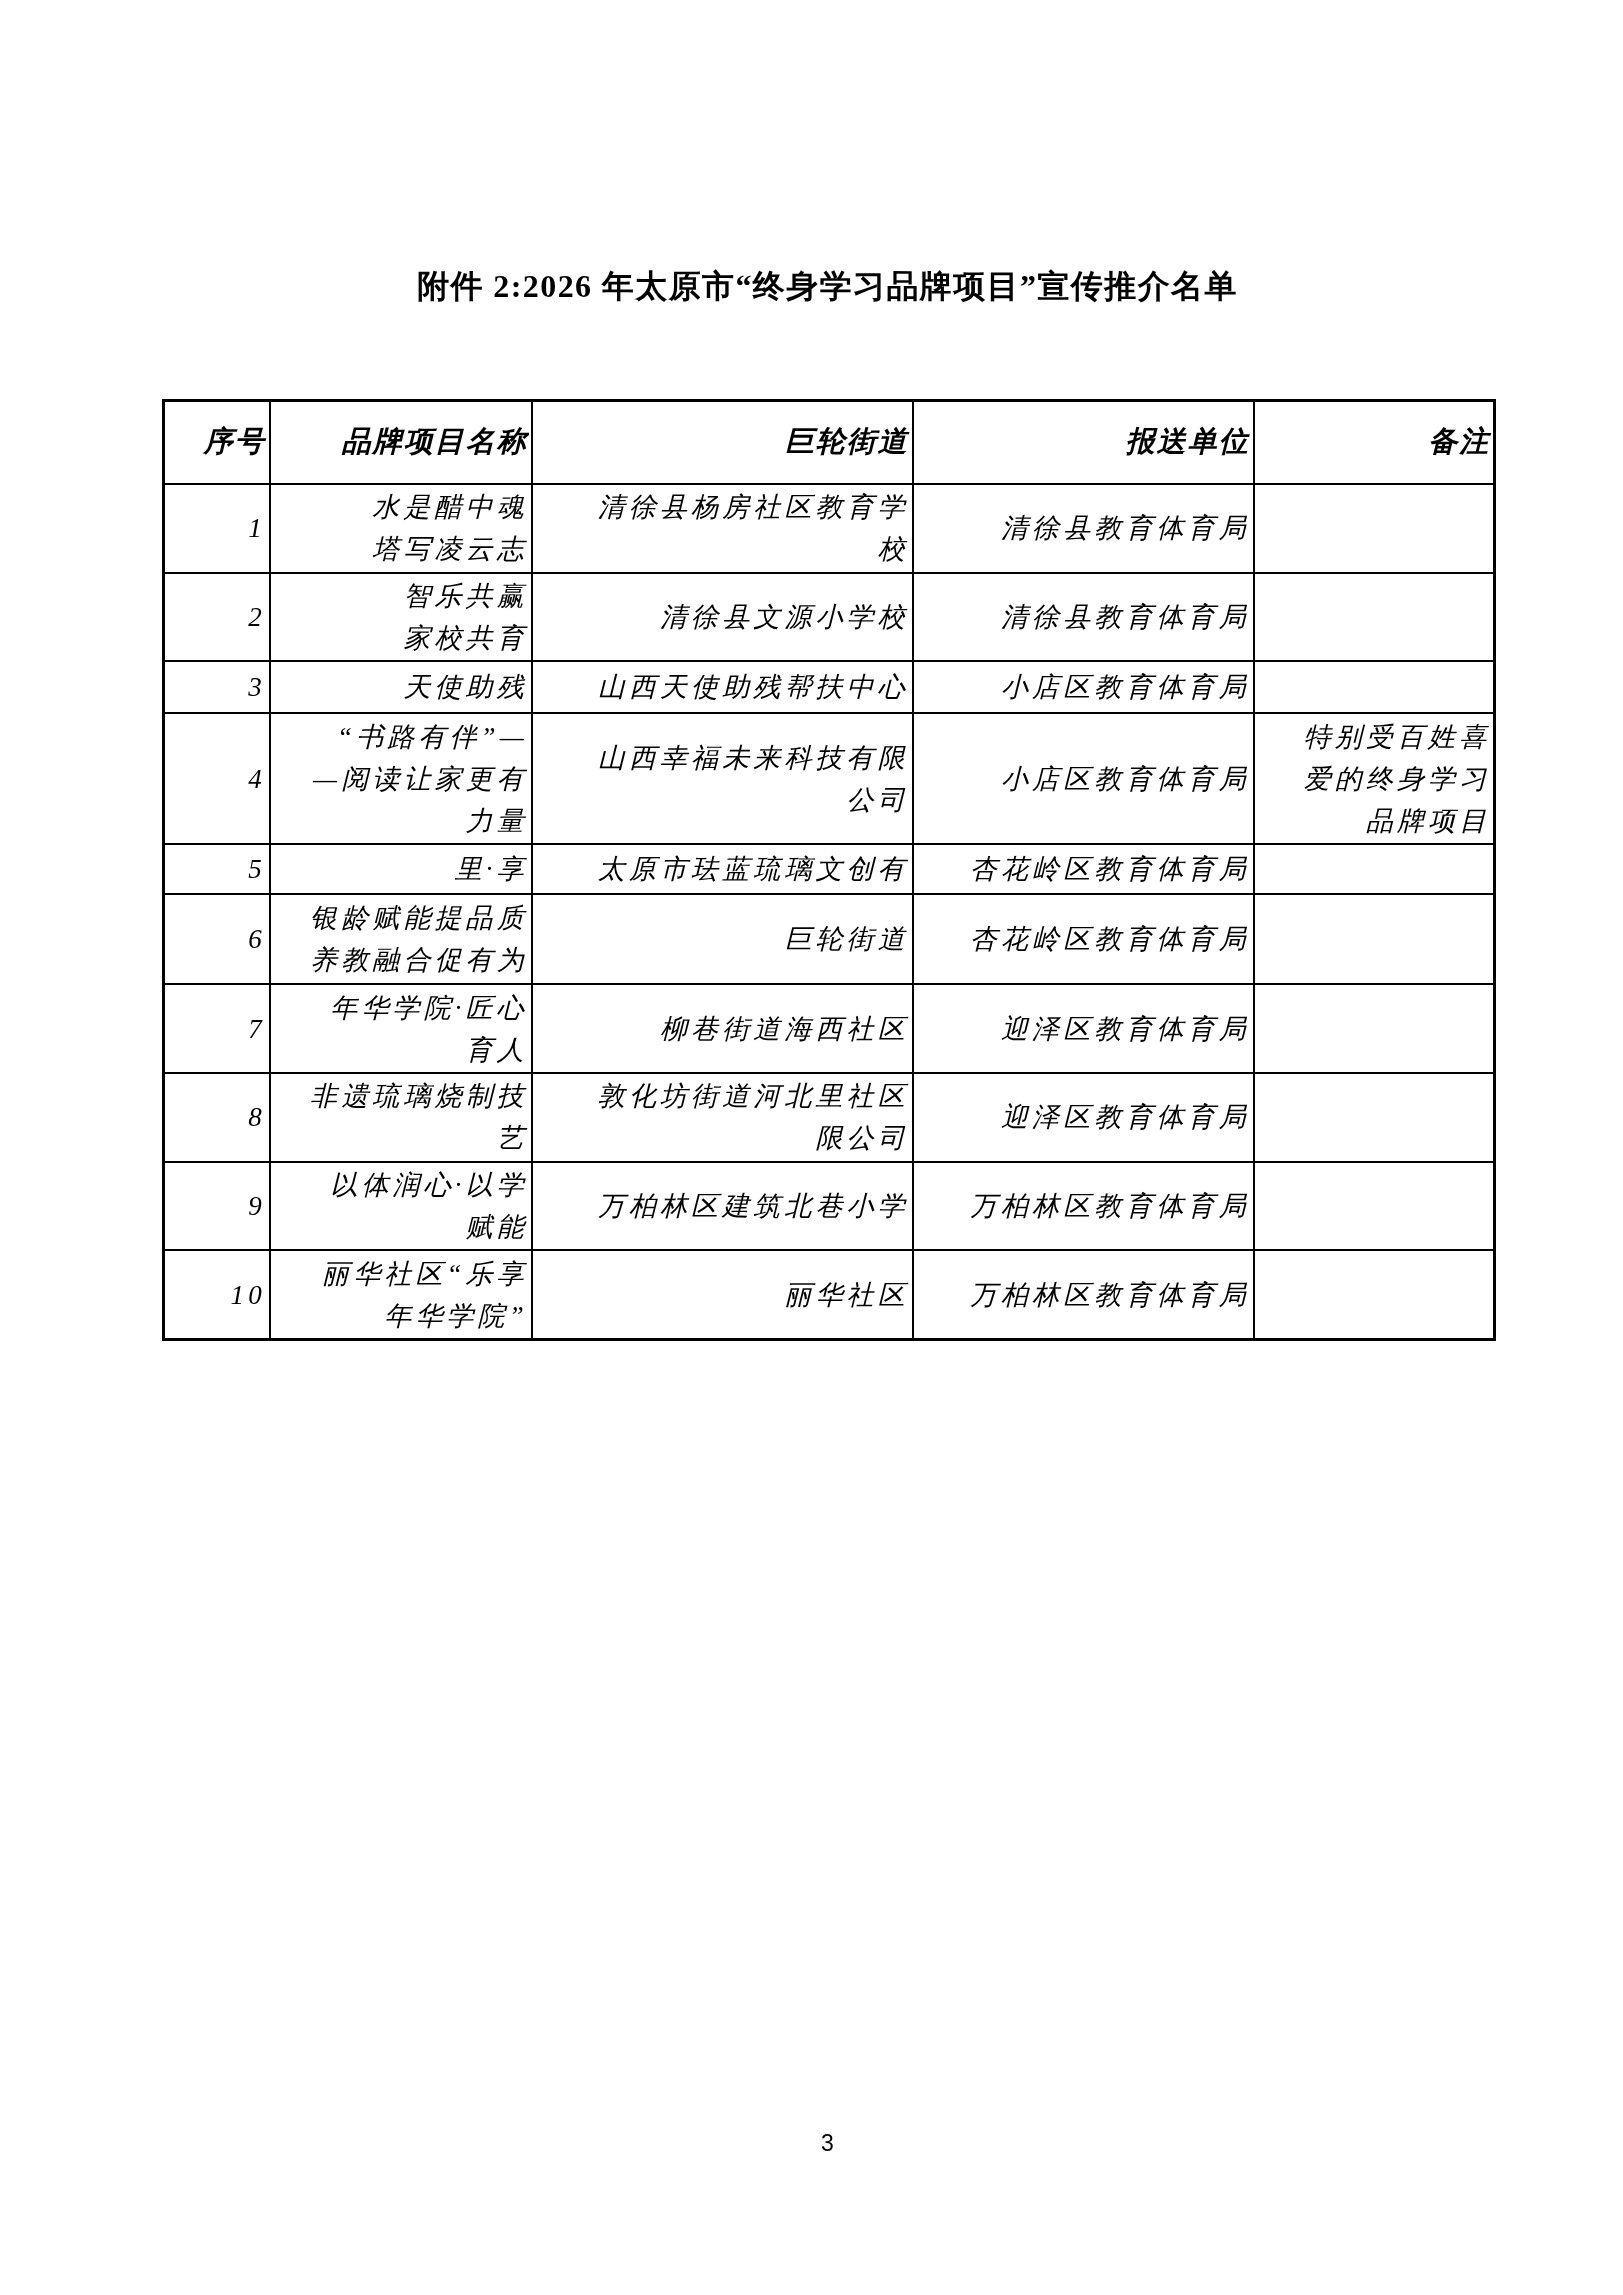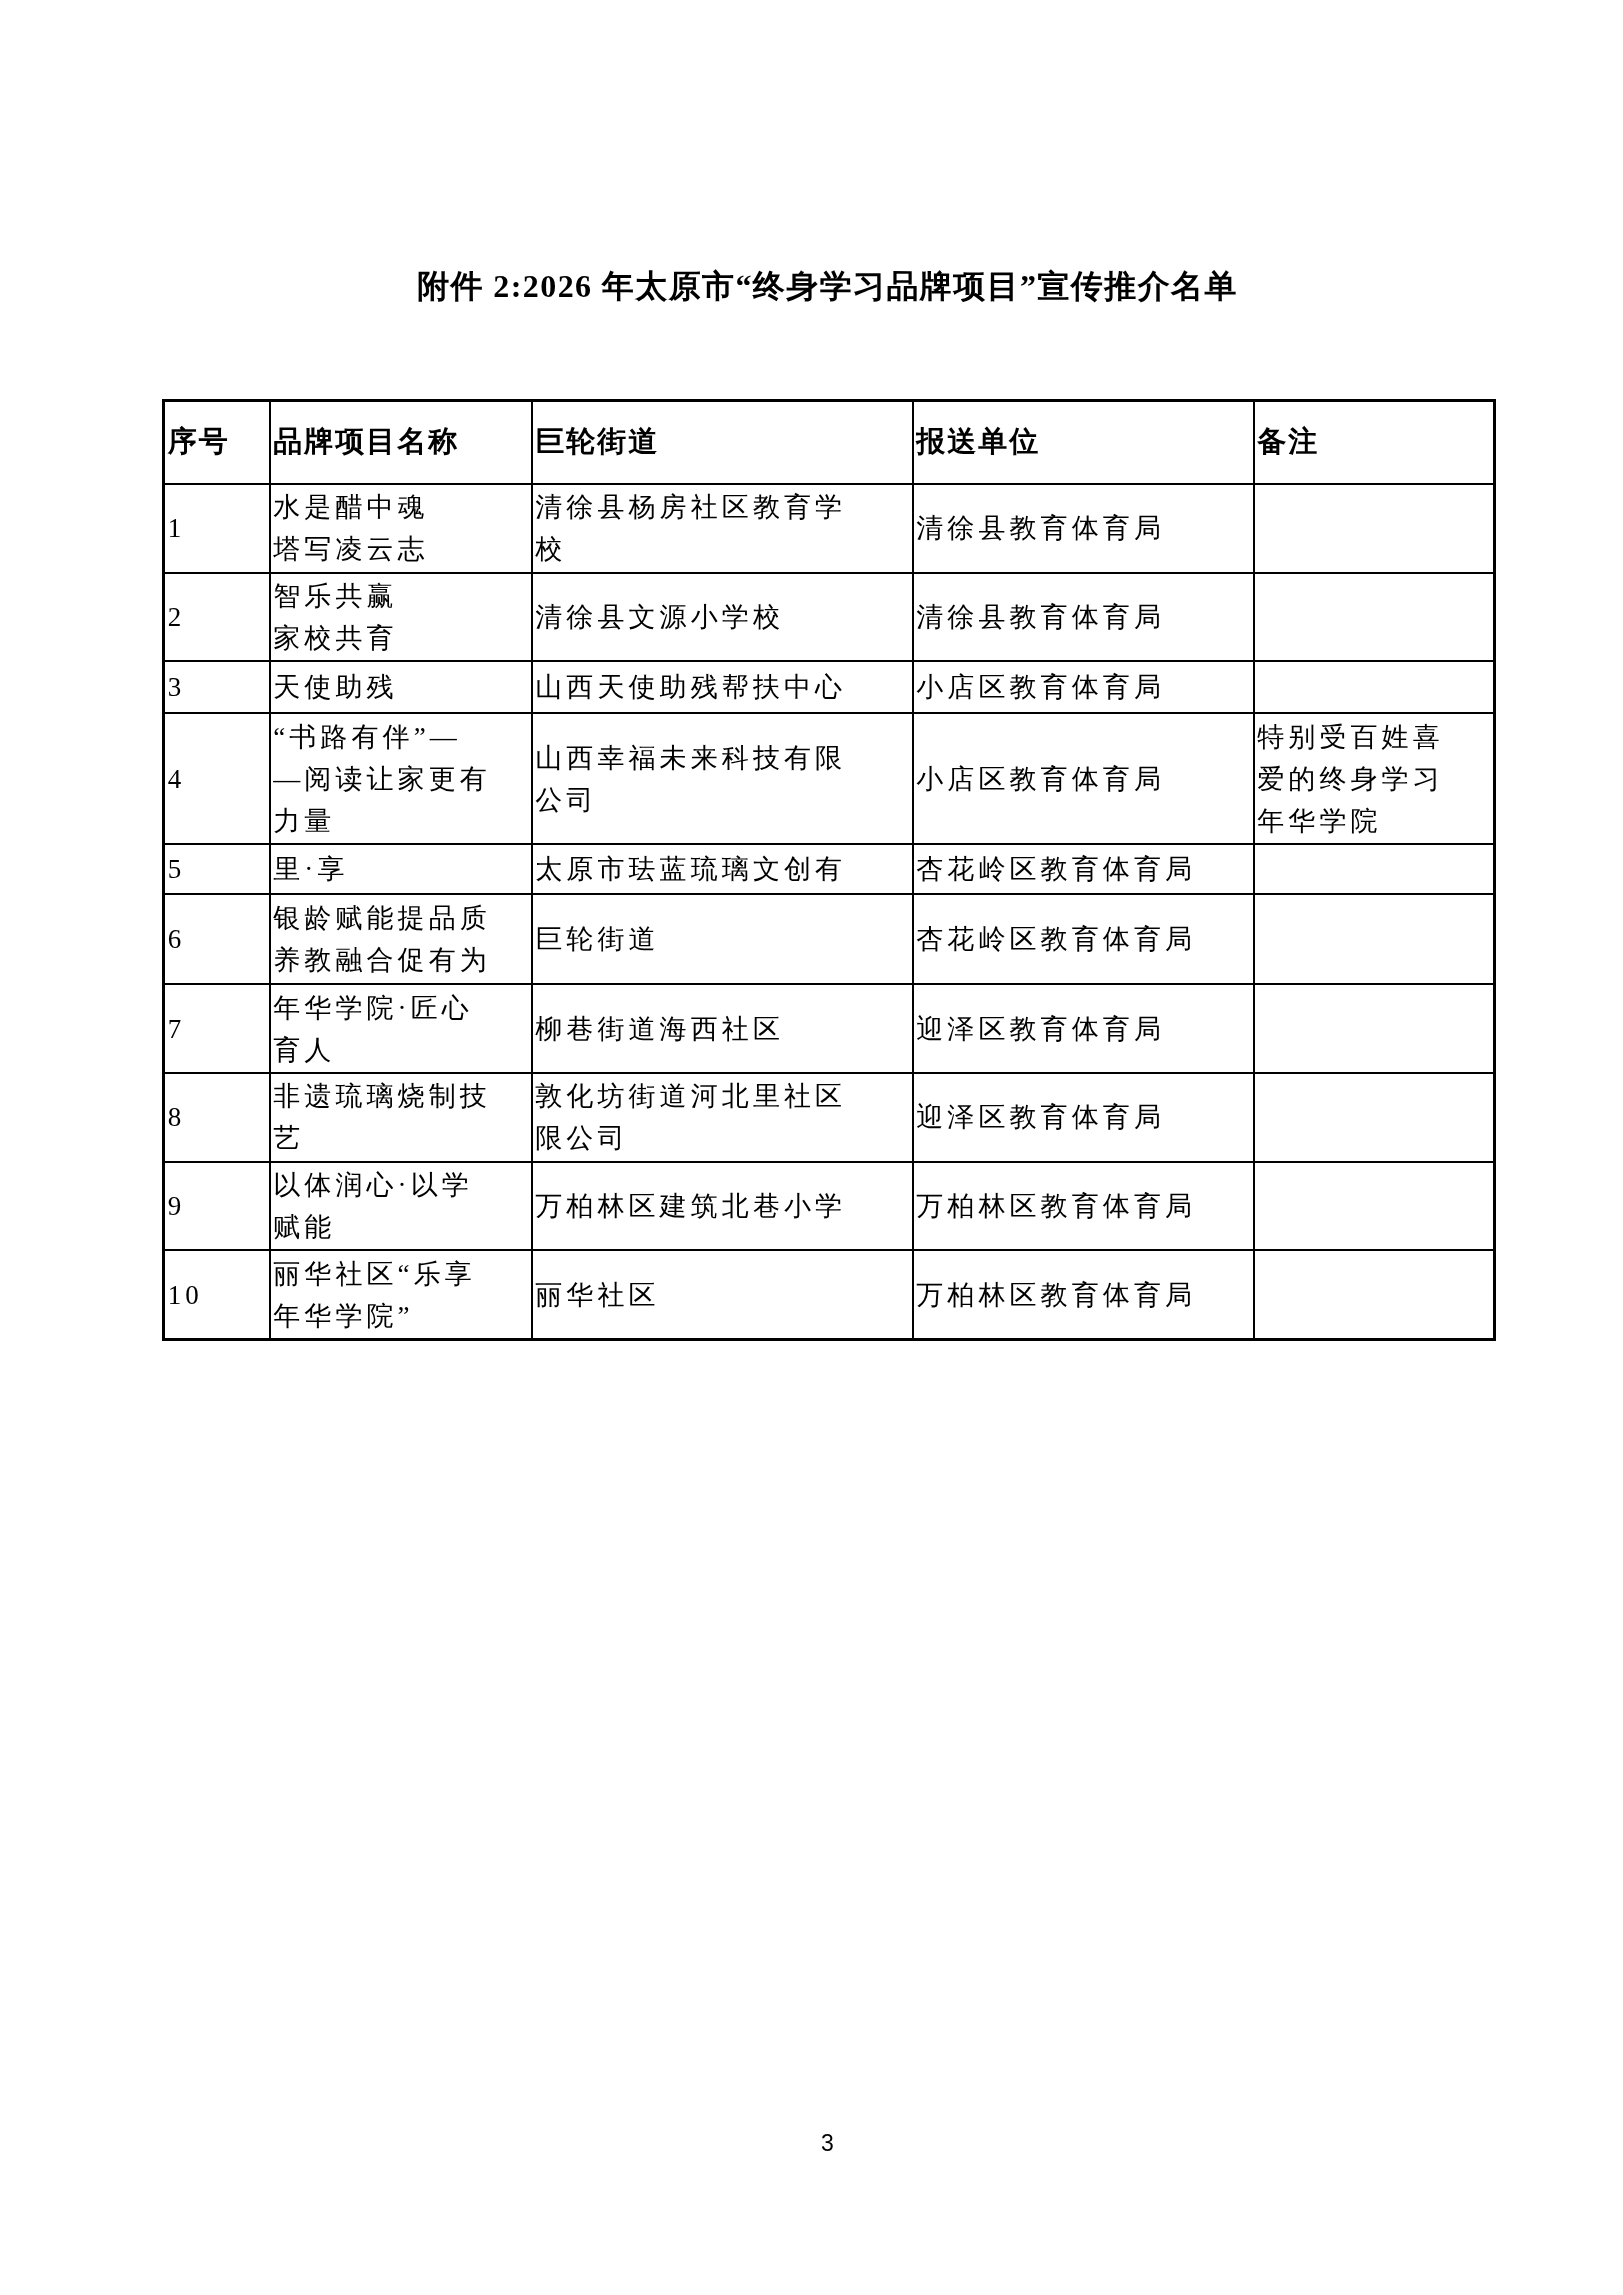--- a/index.html
+++ b/index.html
@@ -33,25 +33,26 @@
     width: 1331px;
     border-collapse: collapse;
     table-layout: fixed;
     border: 3.4px solid #000000;
   }
   table.brand-table th,
   table.brand-table td {
     border: 2px solid #000000;
     border-top-width: 2.7px;
     border-bottom-width: 2.7px;
-    text-align: left;
+    text-align: right;
     vertical-align: middle;
     padding: 1.4px 2.7px;
     white-space: pre-line;
     overflow: hidden;
+    font-style: italic;
   }
   table.brand-table th {
     font-family: "Liberation Sans", "DejaVu Sans", sans-serif;
     font-weight: 700;
     font-size: 29px;
     letter-spacing: 2px;
     height: 78px;
   }
   table.brand-table td {
     font-size: 27px;
@@ -136,21 +137,21 @@
         <tr>
           <td class="cell-no">4</td>
           <td class="cell-name">“书路有伴”—
 —阅读让家更有
 力量</td>
           <td class="cell-organizer">山西幸福未来科技有限
 公司</td>
           <td class="cell-submitter">小店区教育体育局</td>
           <td class="cell-remark">特别受百姓喜
 爱的终身学习
-年华学院</td>
+品牌项目</td>
         </tr>
         <tr>
           <td class="cell-no">5</td>
           <td class="cell-name">里·享</td>
           <td class="cell-organizer">太原市珐蓝琉璃文创有</td>
           <td class="cell-submitter">杏花岭区教育体育局</td>
           <td class="cell-remark"></td>
         </tr>
         <tr>
           <td class="cell-no">6</td>

